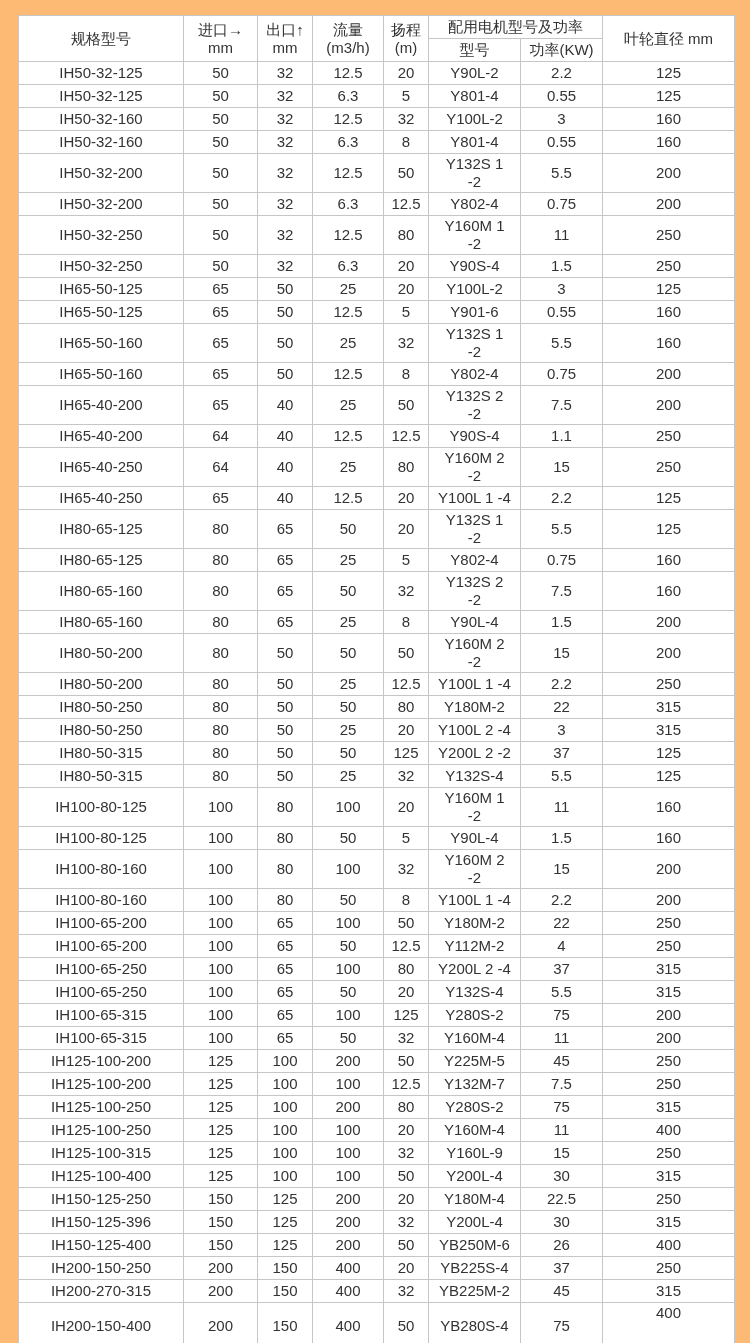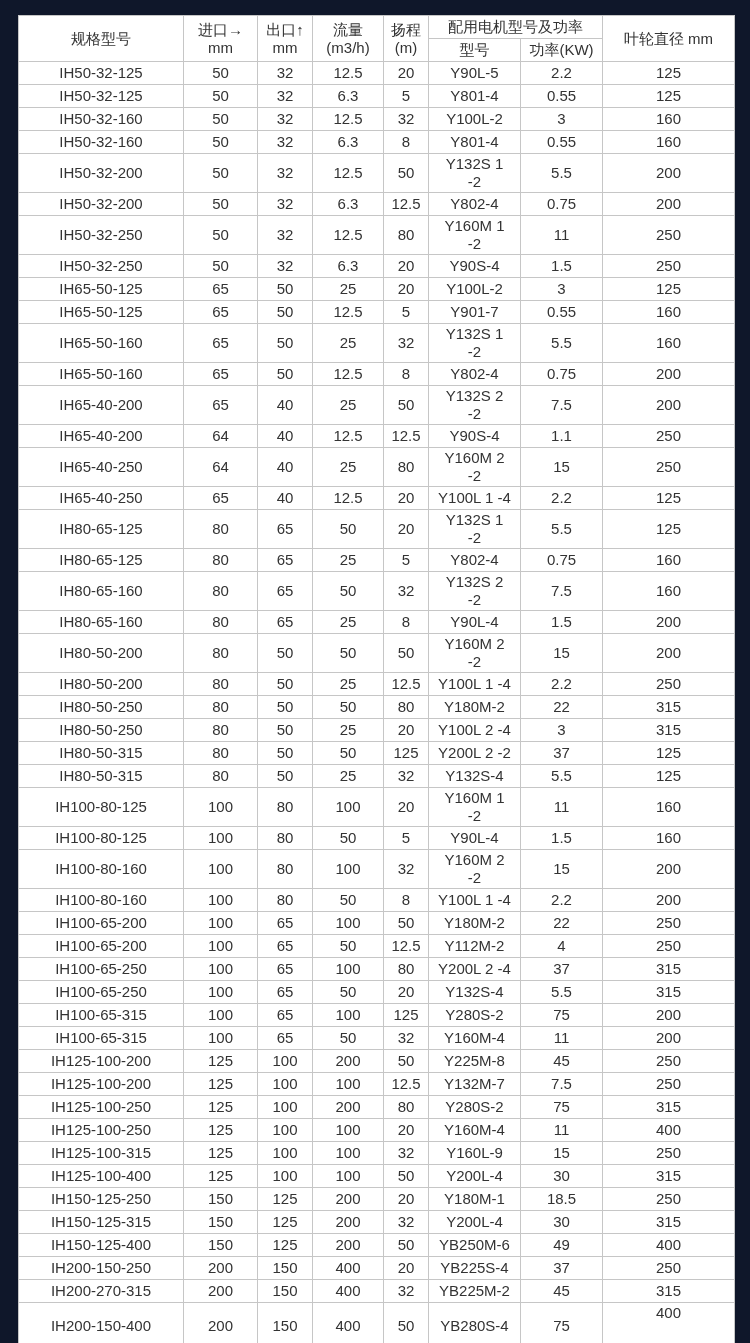--- a/index.html
+++ b/index.html
@@ -5,21 +5,21 @@
   * { box-sizing: border-box; }
   html, body { margin: 0; padding: 0; background: #ffffff; }
   body {
     font-family: "Liberation Sans", "DejaVu Sans", sans-serif;
     color: #333333;
   }
   .page {
     position: relative;
     width: 750px;
     height: 1343px;
-    background: #0f172a;
+    background: #fdba74;
     overflow: hidden;
   }
   table.spec-table {
     position: absolute;
     left: 18px;
     top: 15px;
     width: 716px;
     border-collapse: collapse;
     table-layout: fixed;
     background: #ffffff;
@@ -76,21 +76,21 @@
         <th>功率(KW)</th>
       </tr>
     </thead>
     <tbody>
         <tr>
       <td>IH50-32-125</td>
       <td>50</td>
       <td>32</td>
       <td>12.5</td>
       <td>20</td>
-      <td>Y90L-5</td>
+      <td>Y90L-2</td>
       <td>2.2</td>
       <td>125</td>
     </tr>
         <tr>
       <td>IH50-32-125</td>
       <td>50</td>
       <td>32</td>
       <td>6.3</td>
       <td>5</td>
       <td>Y801-4</td>
@@ -168,21 +168,21 @@
       <td>Y100L-2</td>
       <td>3</td>
       <td>125</td>
     </tr>
         <tr>
       <td>IH65-50-125</td>
       <td>65</td>
       <td>50</td>
       <td>12.5</td>
       <td>5</td>
-      <td>Y901-7</td>
+      <td>Y901-6</td>
       <td>0.55</td>
       <td>160</td>
     </tr>
         <tr>
       <td>IH65-50-160</td>
       <td>65</td>
       <td>50</td>
       <td>25</td>
       <td>32</td>
       <td>Y132S 1
@@ -446,21 +446,21 @@
       <td>Y160M-4</td>
       <td>11</td>
       <td>200</td>
     </tr>
         <tr>
       <td>IH125-100-200</td>
       <td>125</td>
       <td>100</td>
       <td>200</td>
       <td>50</td>
-      <td>Y225M-8</td>
+      <td>Y225M-5</td>
       <td>45</td>
       <td>250</td>
     </tr>
         <tr>
       <td>IH125-100-200</td>
       <td>125</td>
       <td>100</td>
       <td>100</td>
       <td>12.5</td>
       <td>Y132M-7</td>
@@ -506,42 +506,42 @@
       <td>Y200L-4</td>
       <td>30</td>
       <td>315</td>
     </tr>
         <tr>
       <td>IH150-125-250</td>
       <td>150</td>
       <td>125</td>
       <td>200</td>
       <td>20</td>
-      <td>Y180M-1</td>
-      <td>18.5</td>
-      <td>250</td>
-    </tr>
-        <tr>
-      <td>IH150-125-315</td>
+      <td>Y180M-4</td>
+      <td>22.5</td>
+      <td>250</td>
+    </tr>
+        <tr>
+      <td>IH150-125-396</td>
       <td>150</td>
       <td>125</td>
       <td>200</td>
       <td>32</td>
       <td>Y200L-4</td>
       <td>30</td>
       <td>315</td>
     </tr>
         <tr>
       <td>IH150-125-400</td>
       <td>150</td>
       <td>125</td>
       <td>200</td>
       <td>50</td>
       <td>YB250M-6</td>
-      <td>49</td>
+      <td>26</td>
       <td>400</td>
     </tr>
         <tr>
       <td>IH200-150-250</td>
       <td>200</td>
       <td>150</td>
       <td>400</td>
       <td>20</td>
       <td>YB225S-4</td>
       <td>37</td>

